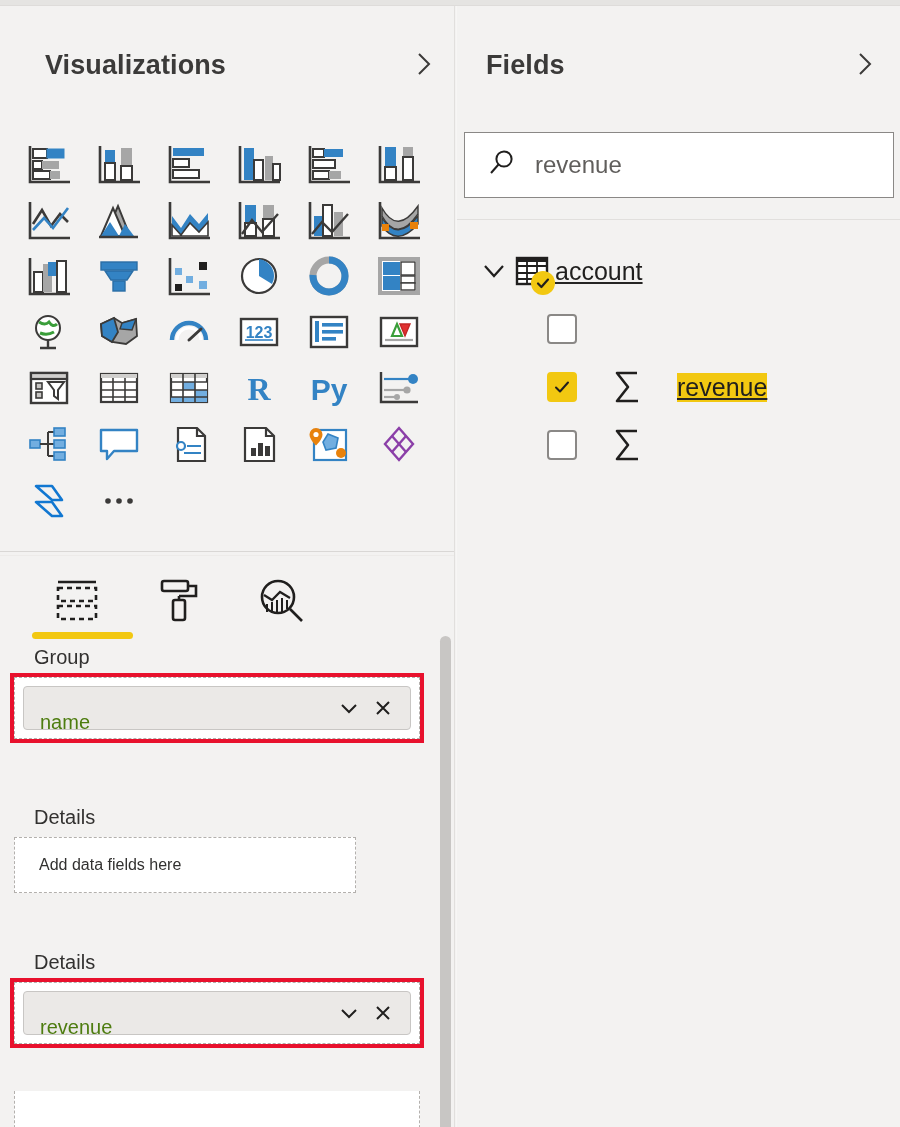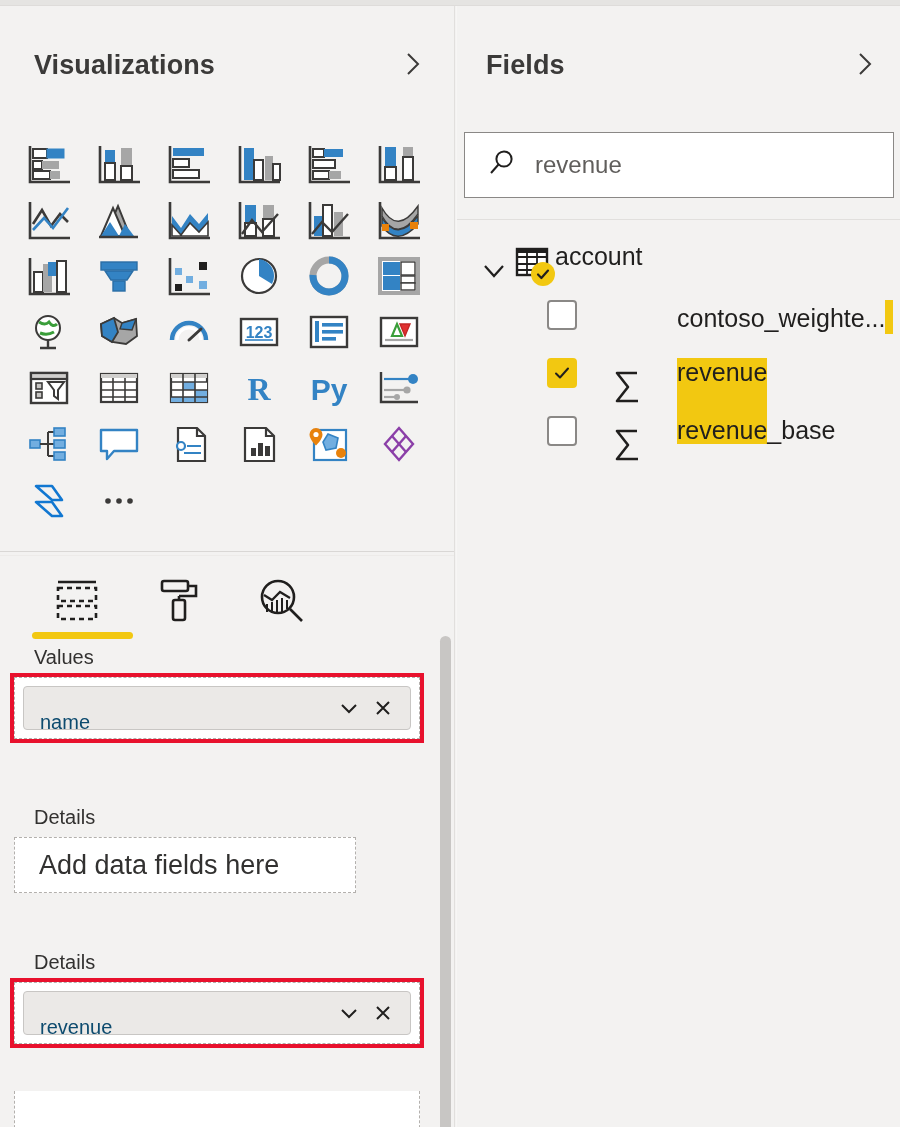--- a/index.html
+++ b/index.html
@@ -16,20 +16,21 @@
     box-sizing:border-box;
   }
   
   .top-edge{position:absolute;left:0;top:0;width:900px;height:5px;background:#e5e4e2;}
   .top-edge2{position:absolute;left:0;top:5px;width:900px;height:1px;background:#dedcda;}
 
   
   .viz-pane{
     position:absolute;left:0;top:6px;width:454px;height:1121px;
     background:#f3f2f1;
+    padding-left:11px;
   }
   .pane-header{
     position:relative;height:105px;
   }
   .pane-title{
     position:absolute;left:34px;top:44px;
     font-size:27px;font-weight:700;color:#3b3a39;letter-spacing:.1px;
   }
   .chev-right{
     position:absolute;width:26px;height:26px;cursor:pointer;
@@ -87,31 +88,31 @@
     font-size:20px;color:#323130;margin:0 0 8px 34px;
   }
   .dropzone{
     margin:0 20px 0 14px;
     border:1px dashed #b3b0ad;
     background:#ffffff;
     box-sizing:border-box;
   }
   .dropzone.empty{
     height:56px;display:flex;align-items:center;
-    padding-left:24px;font-size:27px;color:#323130;
+    padding-left:24px;font-size:16px;color:#323130;
   }
   .dropzone.filled{
     padding:8px;
   }
   .pill{
     height:44px;background:#ebe9e7;border:1px solid #c8c6c4;border-radius:4px;
     display:flex;align-items:center;
     padding:0 10px 0 16px;box-sizing:border-box;
   }
-  .pill .pill-name{flex:1;font-size:20px;color:#0c4a6e;margin-top:28px;}
+  .pill .pill-name{flex:1;font-size:20px;color:#4d7c0f;margin-top:28px;}
   .pill .pill-btn{
     width:34px;height:34px;display:flex;align-items:center;justify-content:center;
     cursor:pointer;
   }
   .redring{
     position:relative;
     outline:4px solid #e8112d;
     outline-offset:0;
   }
   .group-block{position:absolute;left:0;top:0;width:440px;}
@@ -141,21 +142,21 @@
   .search-box{
     position:absolute;left:7px;top:126px;width:430px;height:66px;
     background:#ffffff;border:1px solid #8a8886;box-sizing:border-box;
     display:flex;align-items:center;cursor:text;
   }
   .search-box .mag{margin-left:22px;margin-right:18px;}
   .search-text{font-size:24px;color:#605e5c;}
   .fields-divider{position:absolute;left:0;top:213px;width:443px;height:1px;background:#e1dfdd;}
 
   .tree{position:absolute;left:0;top:236px;width:443px;}
-  .tree-row{display:flex;height:58px;cursor:pointer;}
+  .tree-row{display:flex;align-items:center;height:58px;cursor:pointer;text-decoration:underline;}
   .tree-row.table-row{padding-left:20px;}
   .tree-row.field-row{padding-left:90px;}
   .expander{width:34px;display:flex;align-items:center;justify-content:center;cursor:pointer;}
   .tbl-icon{position:relative;width:42px;height:40px;display:flex;align-items:center;justify-content:center;margin-right:2px;}
   .tbl-badge{
     position:absolute;right:-2px;bottom:-4px;width:24px;height:24px;border-radius:50%;
     background:#f2c811;display:flex;align-items:center;justify-content:center;
   }
   .table-name{font-size:25px;color:#201f1e;}
   .chk{
@@ -539,21 +540,21 @@
             <path d="M11 28 V36 M16 26 V37 M21 24 V37 M26 22 V36 M31 24 V33" stroke="#201f1e" stroke-width="2"></path>
           </svg>
         </span>
       </div>
     </div>
     <div class="tab-underline"></div>
 
     <div class="wells">
 
       <div class="group-block">
-        <div class="well-label">Values</div>
+        <div class="well-label">Group</div>
         <div class="dropzone filled redring">
           <div class="pill">
             <span class="pill-name">name</span>
             <span class="pill-btn">
               <svg width="24" height="24" viewBox="0 0 24 24">
                   <path d="M5 9 L12 16 L19 9" fill="none" stroke="#201f1e" stroke-width="2"></path>
                 </svg>
             </span>
             <span class="pill-btn">
               <svg width="24" height="24" viewBox="0 0 24 24">
@@ -637,21 +638,20 @@
             <svg width="16" height="16" viewBox="0 0 16 16">
                 <path d="M3 8.5 L6.4 12 L13 4.6" fill="none" stroke="#201f1e" stroke-width="2.2" stroke-linecap="round" stroke-linejoin="round"></path>
               </svg>
           </span>
         </span>
         <span class="table-name">account</span>
       </div>
 
       <div class="tree-row field-row nosigma">
         <span class="chk"></span>
-        <span class="field-name"><span>contoso_weighte...</span><span class="trunc-caret"></span></span>
       </div>
 
       <div class="tree-row field-row">
         <span class="chk checked">
           <svg width="20" height="20" viewBox="0 0 20 20">
               <path d="M4 10.5 L8 14.5 L16 5.5" fill="none" stroke="#201f1e" stroke-width="2" stroke-linecap="round" stroke-linejoin="round"></path>
             </svg>
         </span>
         <span class="sigma">
           <svg width="34" height="38" viewBox="0 0 34 38">
@@ -661,18 +661,17 @@
         <span class="field-name hl">revenue</span>
       </div>
 
       <div class="tree-row field-row">
         <span class="chk"></span>
         <span class="sigma">
           <svg width="34" height="38" viewBox="0 0 34 38">
               <path d="M26 5 H6 L17 19 L6 33 H27" fill="none" stroke="#201f1e" stroke-width="2.6" stroke-linejoin="round"></path>
             </svg>
         </span>
-        <span class="field-name"><span class="hl">revenue</span><span id="rev-base-tail">_base</span></span>
       </div>
 
     </div>
   </div>
 </div>
 
 </body></html>

